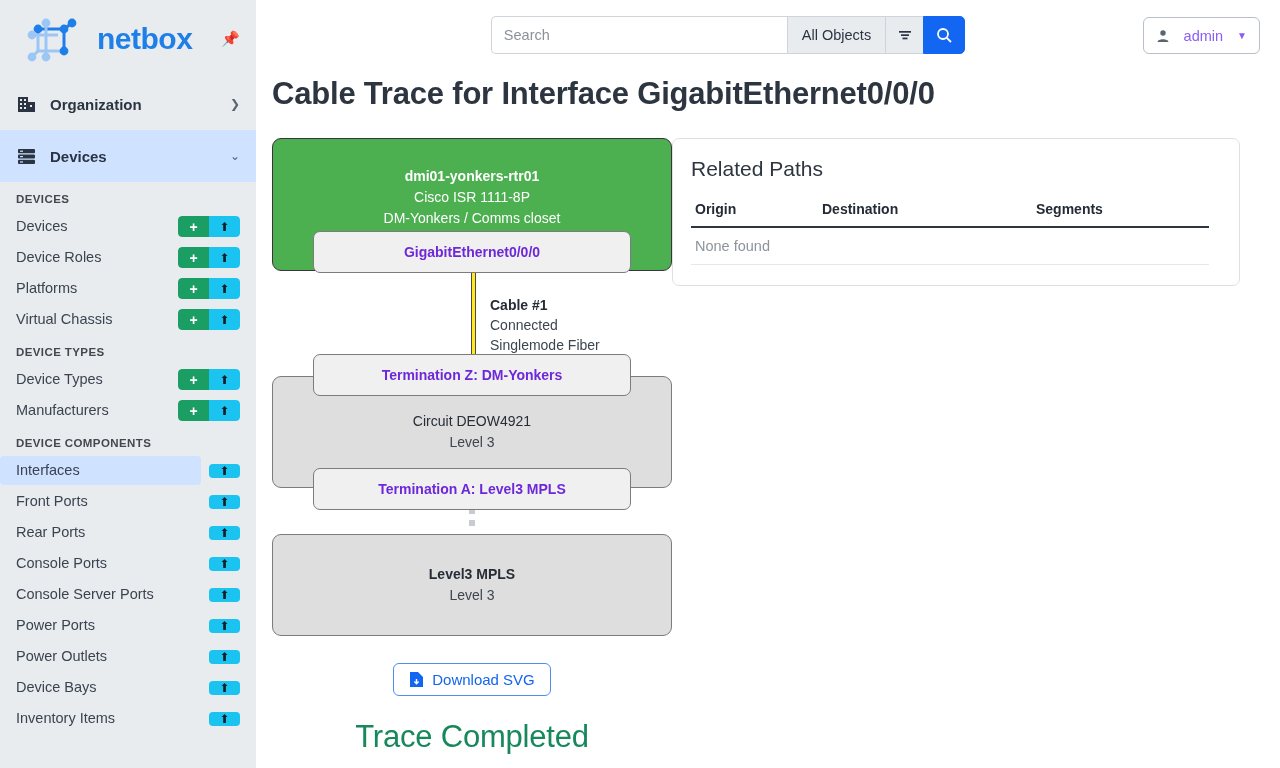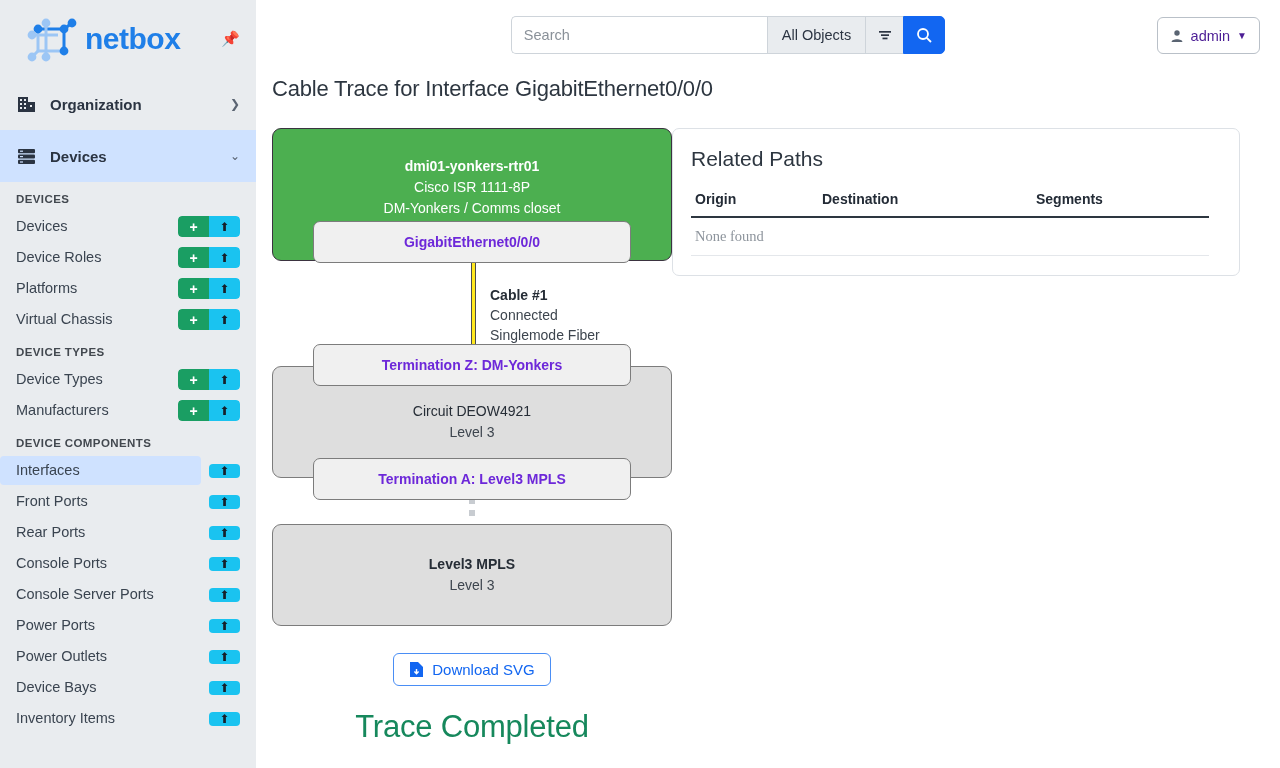--- a/index.html
+++ b/index.html
@@ -18,21 +18,21 @@
     width: 256px; min-width: 256px; height: 768px;
     background: #e9ecef;
     overflow: hidden;
     position: relative;
   }
   .brand {
     height: 78px;
     display: flex; align-items: center;
     padding: 0 16px 0 24px;
   }
-  .brand-logo { display: flex; align-items: center; gap: 5px; }
+  .brand-logo { display: flex; align-items: center; gap: 17px; }
   .brand-word {
     font-size: 30px; font-weight: 700; color: #1f7fe8;
     letter-spacing: -0.5px; line-height: 1;
   }
   .pin-icon { margin-left: auto; color: #fd7e14; font-size: 15px; }
 
   .nav-group {
     height: 52px;
     display: flex; align-items: center;
     padding: 0 16px 0 14px;
@@ -78,21 +78,21 @@
 
   .topbar {
     height: 70px; display: flex; align-items: center;
     padding: 0 20px; position: relative;
   }
   .searchwrap {
     display: flex; align-items: stretch; height: 38px;
     margin: 0 auto; position: relative; left: -40px;
   }
   .search-input {
-    width: 256px; height: 38px;
+    width: 296px; height: 38px;
     border: 1px solid #ced4da; border-right: none;
     border-radius: 5px 0 0 5px;
     padding: 0 12px; font-size: 14.5px;
     font-family: "Liberation Sans", sans-serif;
     color: #33393f; background: #fff; outline: none;
   }
   .search-input::placeholder { color: #8a9199; }
   .search-scope {
     background: #e9ecef; border: 1px solid #ced4da; border-right: none;
     display: flex; align-items: center; padding: 0 14px;
@@ -105,27 +105,27 @@
   }
   .search-go {
     background: #1266f1; width: 42px; border: 1px solid #1266f1;
     border-radius: 0 5px 5px 0;
     display: flex; align-items: center; justify-content: center; cursor: pointer;
   }
   .usermenu {
     position: absolute; right: 20px; top: 17px;
     height: 37px; min-width: 103px;
     border: 1px solid #b9c0c8; border-radius: 6px;
-    display: flex; align-items: center; justify-content: center; gap: 7px;
+    display: flex; align-items: center; justify-content: center; gap: 14px;
     padding: 0 12px; cursor: pointer; background: #fff;
-    font-size: 14.5px; color: #4c1d95;
+    font-size: 14.5px; color: #8b5cf6;
   }
 
   .page-title {
-    font-size: 22px; font-weight: 400; color: #2d3640;
+    font-size: 31px; font-weight: 700; color: #2d3640;
     padding: 6px 17px 0 16px; margin: 0;
     letter-spacing: -0.2px;
   }
   .content { display: flex; padding: 26px 20px 0 16px; }
 
   
   .trace { width: 400px; min-width: 400px; position: relative; }
   .node-device {
     background: #4caf50; border: 1px solid #3b3340; border-radius: 9px;
     color: #fff; text-align: center;
@@ -192,21 +192,21 @@
     height: 148px;
   }
   .card-title { font-size: 21px; font-weight: 400; color: #2d3640; margin-bottom: 16px; }
   table.paths { width: 100%; border-collapse: collapse; }
   table.paths th {
     text-align: left; font-size: 14px; font-weight: 700; color: #232b36;
     padding: 4px 4px 9px 4px; border-bottom: 2px solid #2d3640;
   }
   table.paths td {
     font-size: 14.5px; color: #8d949c;
-    padding: 10px 4px; border-bottom: 1px solid #e4e7eb; font-family: Liberation Serif, serif;
+    padding: 10px 4px; border-bottom: 1px solid #e4e7eb;
   }
 </style>
 </head>
 <body>
 
 <div id="app">
 
   <aside class="sidebar">
 
     <div class="brand">

